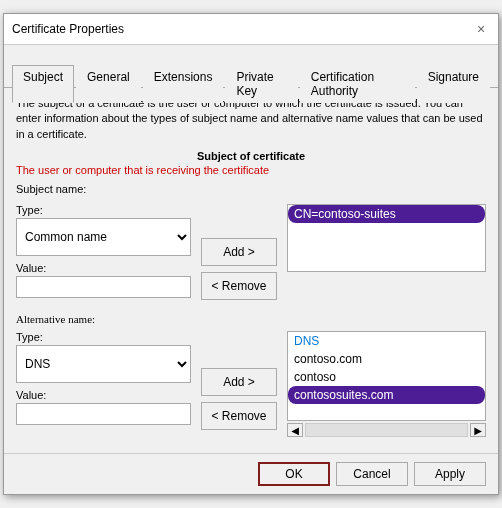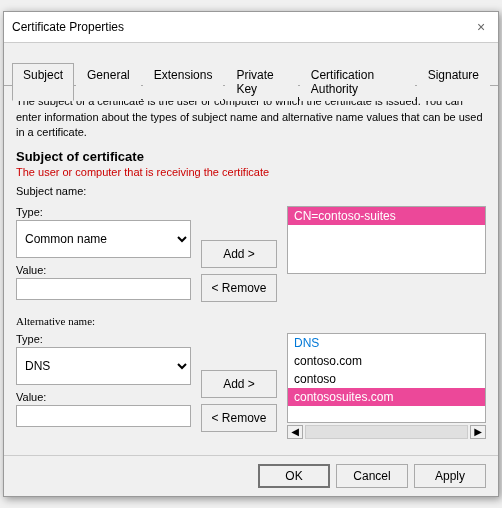--- a/index.html
+++ b/index.html
@@ -72,23 +72,24 @@
       padding: 8px 12px;
       background: #f0f0f0;
     }
     .info-text {
       font-size: 11px;
       color: #000;
       margin-bottom: 8px;
       line-height: 1.4;
     }
     .section-title {
-      font-size: 13px;
+      font-size: 11px;
       font-weight: bold;
       margin-bottom: 2px;
+      text-align: center;
     }
     .section-subtitle {
       font-size: 11px;
       color: #c00;
       margin-bottom: 6px;
     }
     .two-col {
       display: flex;
       gap: 8px;
       margin-bottom: 8px;
@@ -147,22 +148,23 @@
       overflow-y: auto;
       overflow-x: auto;
       font-size: 12px;
     }
     .list-box-item {
       padding: 2px 6px;
       cursor: pointer;
       white-space: nowrap;
     }
     .list-box-item.selected {
-      background: #ec4899;
+      background: #4c1d95;
       color: #fff;
+      border-radius: 8px;
     }
     .list-box-header {
       padding: 2px 6px;
       color: #0078d7;
       font-weight: normal;
       white-space: nowrap;
     }
     .btn {
       width: 76px;
       height: 28px;
@@ -184,21 +186,21 @@
     }
     .footer-btn {
       width: 72px;
       height: 24px;
       font-size: 12px;
       background: #f0f0f0;
       border: 1px solid #aaa;
       cursor: pointer;
     }
     .footer-btn.primary {
-      border: 2px solid #737373;
+      border: 2px solid #7f1d1d;
     }
     .scroll-row {
       display: flex;
       align-items: center;
       gap: 2px;
       margin-top: 2px;
     }
     .scroll-btn {
       width: 16px;
       height: 14px;

